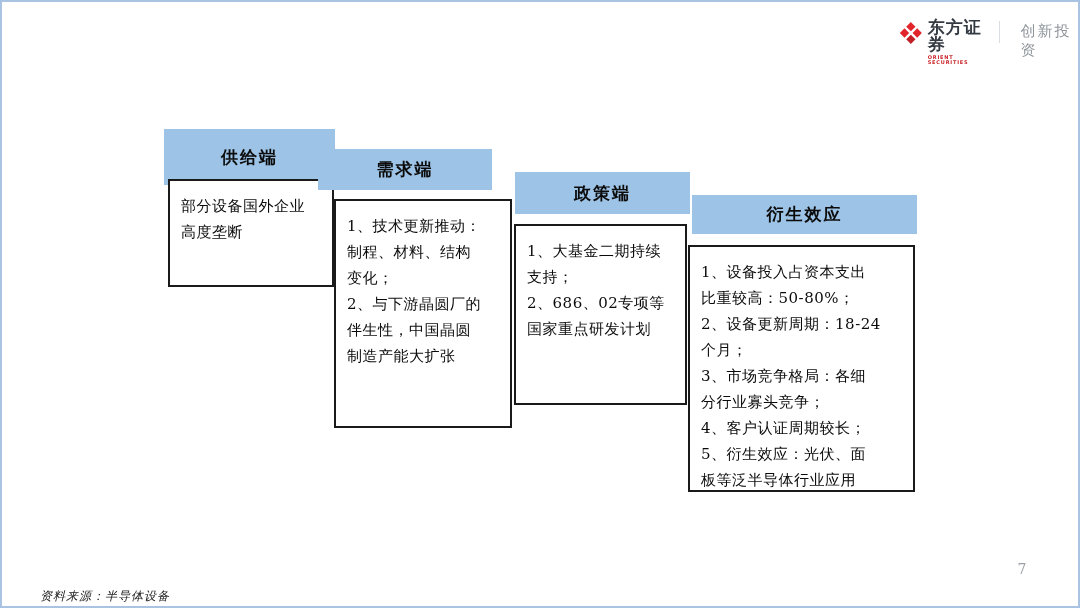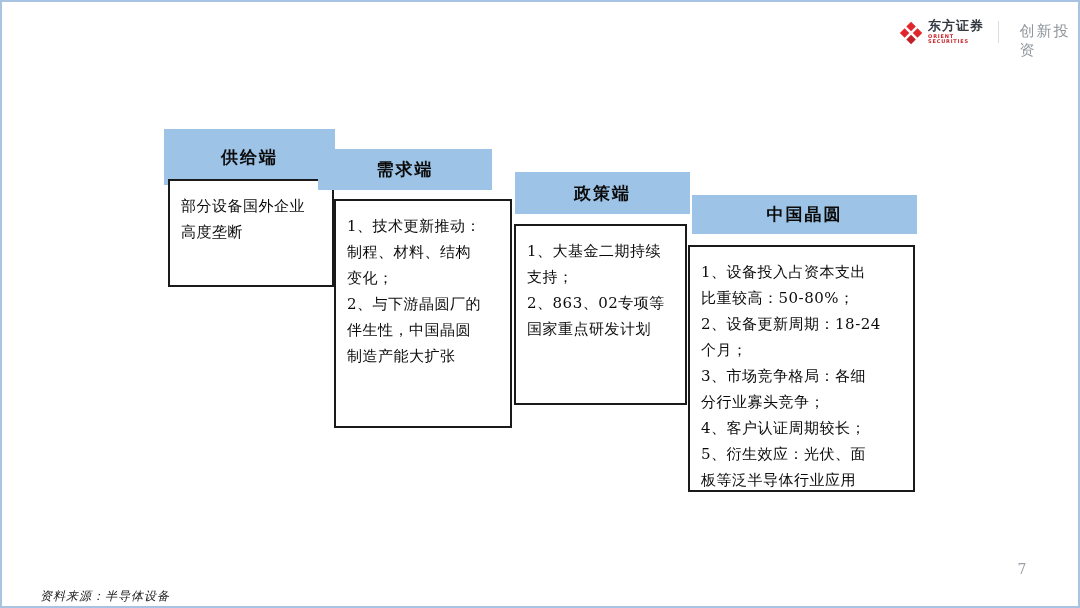--- a/index.html
+++ b/index.html
@@ -16,21 +16,21 @@
   .slide-title{
     position:absolute;left:40px;top:26px;
     font-family:"DejaVu Serif","Liberation Serif",serif;
     font-size:21px;font-weight:bold;color:#111;
     letter-spacing:1px;
   }
   
   .logo{position:absolute;left:897px;top:17px;height:32px;display:flex;align-items:flex-start;}
   .logo-icon{width:28px;height:28px;display:block;}
   .brand-wrap{margin-left:5px;display:flex;flex-direction:column;line-height:1;}
-  .brand-cn{font-size:13px;font-weight:bold;color:#343a42;letter-spacing:1px;}
+  .brand-cn{font-size:17px;font-weight:bold;color:#343a42;letter-spacing:1px;}
   .brand-en{font-size:5px;color:#c9252b;letter-spacing:0.8px;margin-top:2px;font-weight:bold;}
   .logo-divider{width:1px;height:22px;background:#d9dde2;margin:2px 9px 0 10px;}
   .brand-suffix{font-size:15px;color:#8f959b;letter-spacing:2px;margin-top:3px;margin-left:12px;}
   
   .hdr{
     position:absolute;
     background:#9dc3e6;
     display:flex;align-items:center;justify-content:center;
     font-family:"DejaVu Serif","Liberation Serif",serif;
     font-size:17px;font-weight:bold;color:#0b0b0b;
@@ -100,24 +100,24 @@
     <div class="bodybox g2b">1、技术更新推动：
 制程、材料、结构
 变化；
 2、与下游晶圆厂的
 伴生性，中国晶圆
 制造产能大扩张</div>
 
     <div class="hdr g3h">政策端</div>
     <div class="bodybox g3b">1、大基金二期持续
 支持；
-2、863、02专项等
+2、686、02专项等
 国家重点研发计划</div>
 
-    <div class="hdr g4h">中国晶圆</div>
+    <div class="hdr g4h">衍生效应</div>
     <div class="bodybox g4b">1、设备投入占资本支出
 比重较高：50-80%；
 2、设备更新周期：18-24
 个月；
 3、市场竞争格局：各细
 分行业寡头竞争；
 4、客户认证周期较长；
 5、衍生效应：光伏、面
 板等泛半导体行业应用</div>
   </div>

